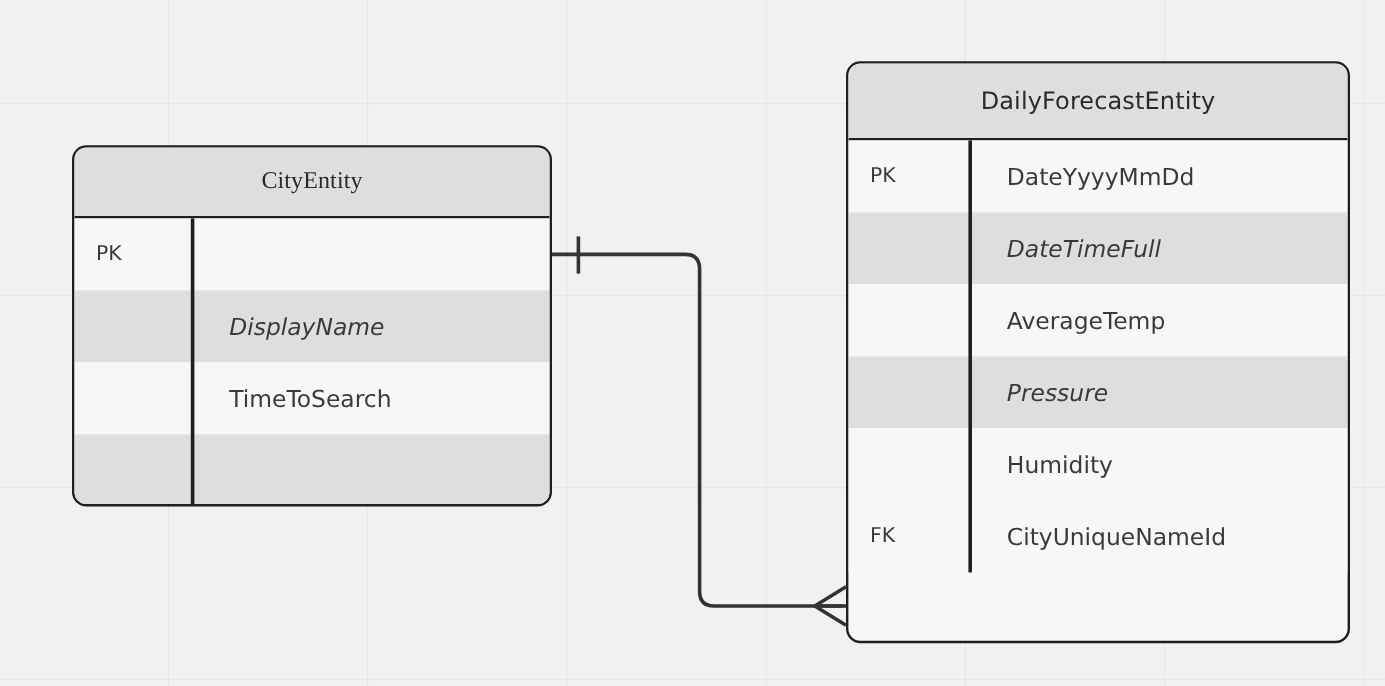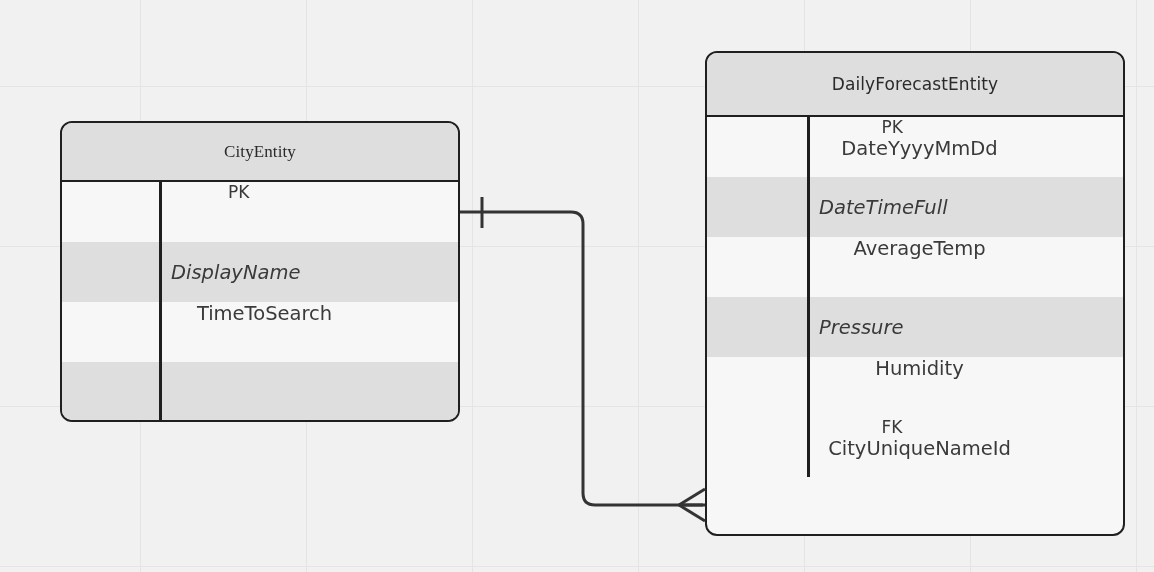--- a/index.html
+++ b/index.html
@@ -39,21 +39,21 @@
 
   .entity-header {
     box-sizing: border-box;
     width: 100%;
     background: #dedede;
     border-bottom: 2.5px solid #1f1f1f;
     display: flex;
     align-items: center;
     justify-content: center;
     color: #2a2a2a;
-    font-size: 17px;
+    font-size: 20px;
     font-weight: 400;
     letter-spacing: 0.1px;
   }
 
   .entity-body {
     position: relative;
     width: 100%;
   }
 
   
@@ -66,37 +66,37 @@
     z-index: 3;
   }
 
   .row {
     box-sizing: border-box;
     display: flex;
     align-items: center;
     width: 100%;
     position: relative;
   }
-  .row.odd  { background: #f7f7f7; flex-direction: column; }
+  .row.odd  { background: #f7f7f7; }
   .row.even { background: #dedede; font-style: italic; }
 
   .row .key-cell {
     box-sizing: border-box;
     flex: 0 0 auto;
     color: #3a3a3a;
     font-size: 17px;
     padding-left: 18px;
     white-space: nowrap;
   }
   .row .attr-cell {
     box-sizing: border-box;
     flex: 1 1 auto;
     color: #3a3a3a;
     font-size: 19.5px;
-    padding-left: 9px;
+    padding-left: 29px;
     white-space: nowrap;
   }
 
   
   #entity-city {
     left: 60px;
     top: 121px;
     width: 400px;
     height: 301px;
   }

